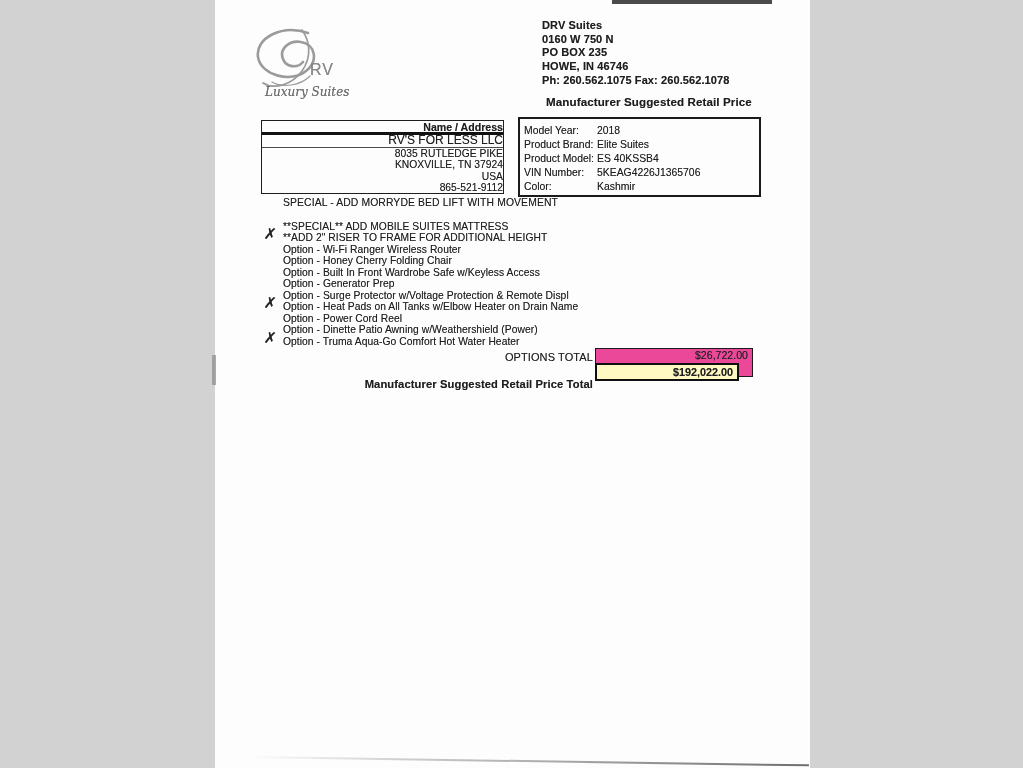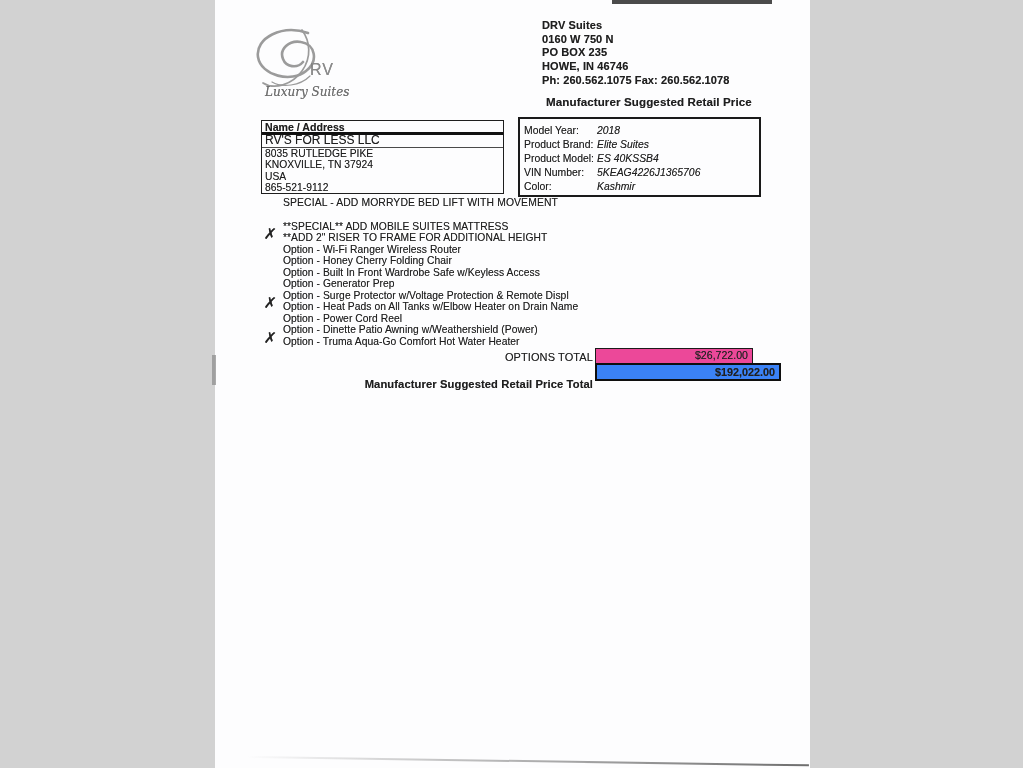--- a/index.html
+++ b/index.html
@@ -17,44 +17,44 @@
     transform:rotate(0.85deg);transform-origin:left center;}
 
   
   .logo{position:absolute;left:33px;top:26px;width:110px;height:80px;}
 
   
   .company{position:absolute;left:327px;top:19px;font-weight:700;font-size:11px;line-height:13.7px;letter-spacing:.1px;}
   .msrp-title{position:absolute;left:331px;top:95px;font-weight:700;font-size:11.6px;letter-spacing:.1px;}
 
   
-  .cust-box{position:absolute;left:46px;top:120px;width:243px;height:74px;border:1.5px solid #1e1e1e;background:#fdfdfe;}
+  .cust-box{position:absolute;left:46px;top:120px;width:243px;height:74px;border:1.5px solid #1e1e1e;background:#fdfdfe;text-align:right;}
   .cust-head{height:14px;border-bottom:3px solid #111;font-weight:700;font-size:10.6px;line-height:13px;padding-left:3px;}
   .cust-name{font-size:12px;line-height:11.5px;padding-left:3px;border-bottom:1px solid #4a4a4a;}
   .cust-line{font-size:10.3px;line-height:11.5px;padding-left:3px;}
 
   
   .veh-box{position:absolute;left:303px;top:117px;width:243px;height:80px;border:2px solid #1a1a1a;background:#fdfdfe;padding-top:5px;}
   .veh-row{display:flex;font-size:10.4px;line-height:14px;}
   .veh-label{width:73px;margin-left:4px;}
-  .veh-value{flex:1;font-style:italic;}
+  .veh-value{flex:1;}
 
   
   .special-note{position:absolute;left:68px;top:197px;font-size:10.4px;letter-spacing:.1px;}
   .options{position:absolute;left:68px;top:221px;width:420px;}
   .opt-row{position:relative;font-size:10.3px;line-height:11.45px;letter-spacing:.05px;white-space:nowrap;}
   .hand-mark{position:absolute;left:-19px;top:-3px;font-size:14.5px;font-weight:700;color:#222;
     transform:rotate(8deg) scaleY(1.1);font-family:"DejaVu Sans",sans-serif;}
 
   
   .opt-total-label{position:absolute;left:163px;top:351px;width:215px;text-align:right;font-size:11px;letter-spacing:.1px;}
   .opt-total-box{position:absolute;left:380px;top:348px;width:158px;height:29px;border:1.5px solid #1b1b1b;background:#ec4899;}
   .opt-total-value{font-size:10.6px;line-height:13px;text-align:right;padding-right:4px;}
   .msrp-total-label{position:absolute;left:128px;top:366px;width:250px;text-align:right;font-weight:700;font-size:11.2px;letter-spacing:.1px;margin-top:12px;}
-  .msrp-total-box{position:absolute;left:380px;top:363px;width:186px;height:18px;border:2px solid #0f0f0f;background:#3b82f6;}
+  .msrp-total-box{position:absolute;left:380px;top:363px;width:144px;height:18px;border:2px solid #0f0f0f;background:#fef9c3;}
   .msrp-total-value{font-weight:700;font-size:10.8px;line-height:14px;text-align:right;padding-right:4px;}
 </style>
 </head>
 <body>
 
 <div class="canvas">
   <div class="page scan">
 
     <div class="top-edge"></div>
 

